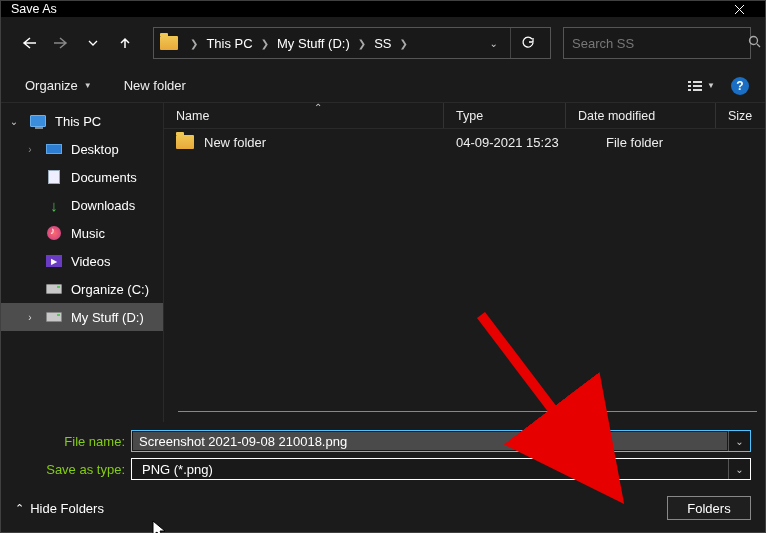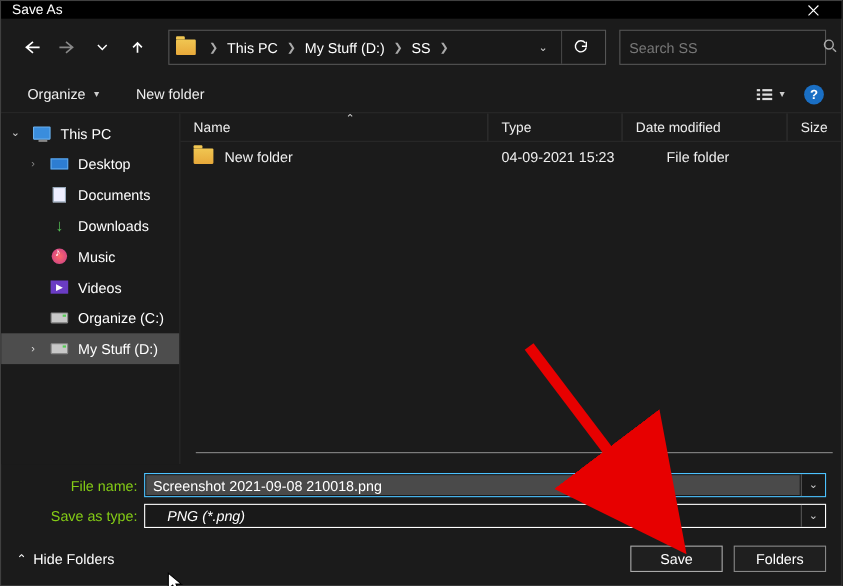--- a/index.html
+++ b/index.html
@@ -57,21 +57,21 @@
   .cell{padding:0 12px;} .cell.name{width:280px;display:flex;align-items:center;gap:10px;} .cell.date{width:150px;} .cell.type{width:122px;} .cell.size{flex:1;}
   .folder-small{width:18px;height:14px;background:linear-gradient(#f0c652,#e8a93a);border-radius:1px;position:relative;}
   .folder-small::before{content:"";position:absolute;top:-3px;left:0;width:8px;height:3px;background:#f0c652;border-radius:1px 1px 0 0;}
   .hr-bot{position:absolute;left:14px;right:8px;bottom:10px;height:1px;background:#888;}
   .fields { padding: 8px 14px 4px 14px; display:flex; flex-direction:column; gap:6px;}
   .field-row { display:flex; align-items:center; gap:6px;}
   .field-label { width:110px; text-align:right; color:#84cc16; font-size:13px;}
   .combo { flex:1; background:#191919; border:1px solid #ffffff; height:22px; display:flex; align-items:center;}
   .combo.focus{border-color:#4cc2ff;}
   .combo input{flex:1;background:#4a4a4a;border:none;color:#fff;font-size:13px;padding:2px 6px;outline:none;height:18px;margin:1px;}
-  .combo input.nobg{background:transparent;margin:12px;padding:2px 8px;height:100%;font-style:italic;}
+  .combo input.nobg{background:transparent;margin:2px;padding:2px 8px;height:100%;}
   .combo-chev{width:22px;height:100%;display:flex;align-items:center;justify-content:center;color:#ccc;font-size:10px;border-left:1px solid #555;}
   .bottom { display:flex; align-items:center; padding: 12px 14px 12px 14px; gap:10px;}
   .hide-fold { display:flex;align-items:center;gap:6px;color:#fff;font-size:13px;}
   .spacer{flex:1;}
   .btn { width:84px; height:24px; background:#1f1f1f; border:1px solid #888; color:#fff; font-size:13px; display:flex; align-items:center; justify-content:center;}
   .btn.save{border-color:#aaa;}
   .arrow-anno { position:absolute; pointer-events:none; }
   .cursor { position:absolute; }
 </style>
 </head>
@@ -269,23 +269,20 @@
       </div>
     </div>
   </div>
 
   <div class="bottom">
     <div class="hide-fold">
       <span style="font-size:11px;">⌃</span>
       <span>Hide Folders</span>
     </div>
     <div class="spacer"></div>
-    <div class="btn save">
-        <span>Save</span>
-      </div>
     <div class="btn">
         <span>Folders</span>
       </div>
   </div>
 </div>
 
 <svg class="arrow-anno" style="left:446px;top:300px;" width="210" height="220">
   <defs>
       <marker id="ah" markerWidth="12" markerHeight="12" refX="9" refY="6" orient="auto">
         <path d="M0 0 L12 6 L0 12 Z" fill="#e70000"></path>

